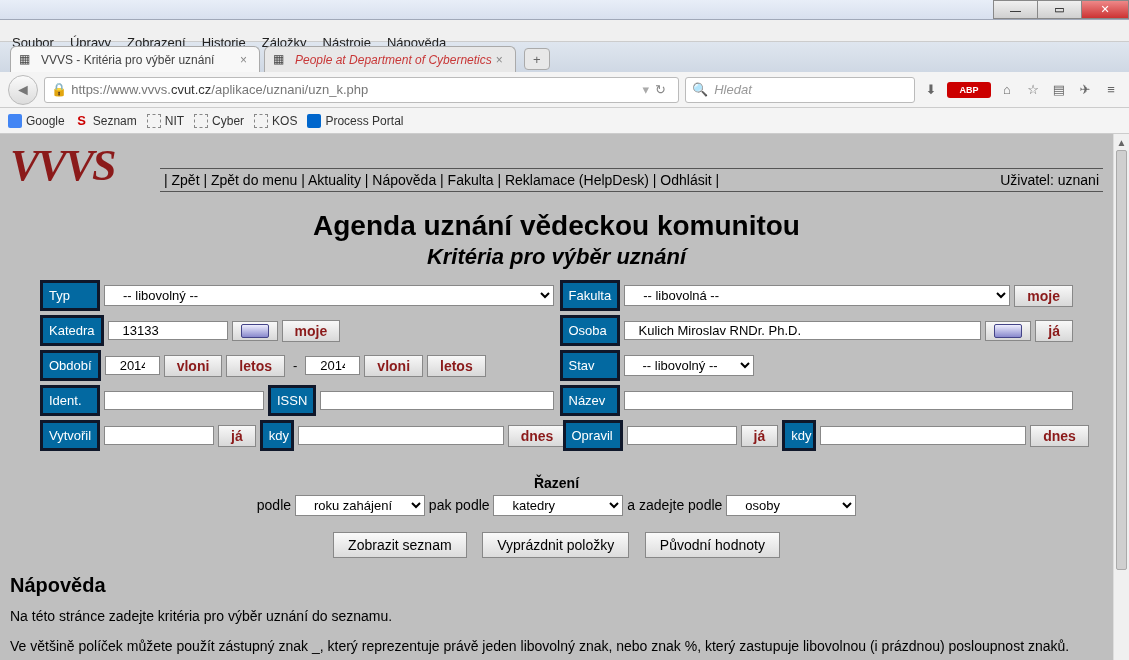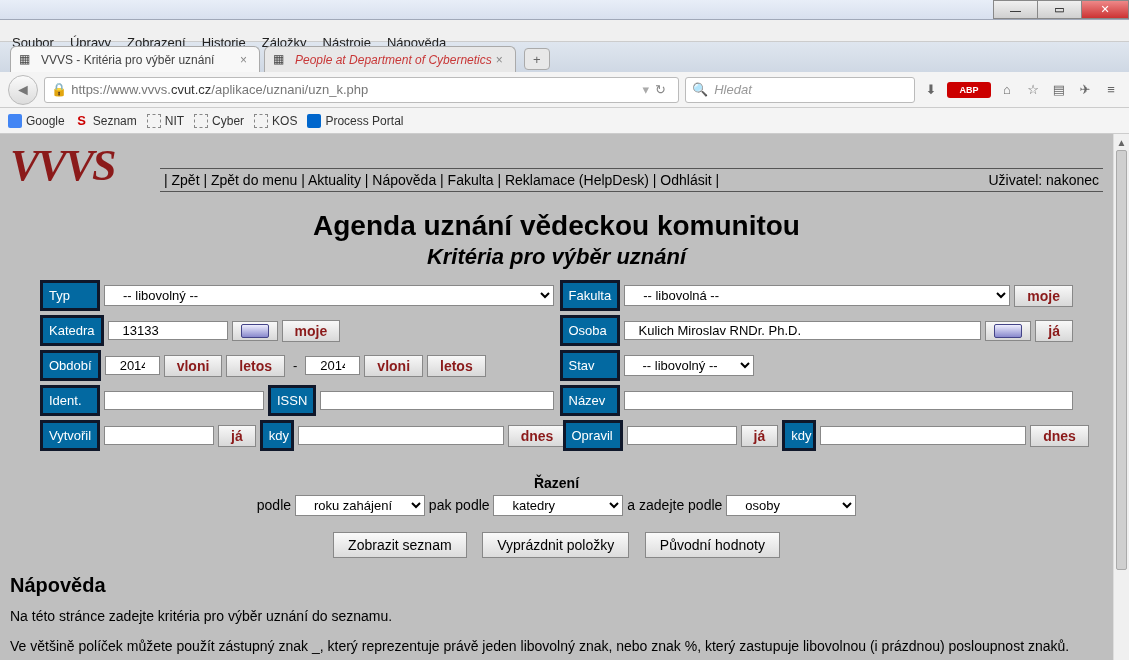--- a/index.html
+++ b/index.html
@@ -183,21 +183,21 @@
       | <a>Zpět</a> |
       <a>Zpět do menu</a> |
       <a>Aktuality</a> |
       <a>Nápověda</a> |
       <a>Fakulta</a> |
       <a>Reklamace (HelpDesk)</a> |
       <a>Odhlásit</a> |
     </span>
     <span class="header-user">
       <span>Uživatel:</span>
-      <span>nakonec</span>
+      <span>uznani</span>
     </span>
   </div>
   <div class="clear"></div>
 
   <h1 class="title1">Agenda uznání vědeckou komunitou</h1>
   <h2 class="title2">Kritéria pro výběr uznání</h2>
 
   <div class="formgrid">
 
     <div class="formrow">

